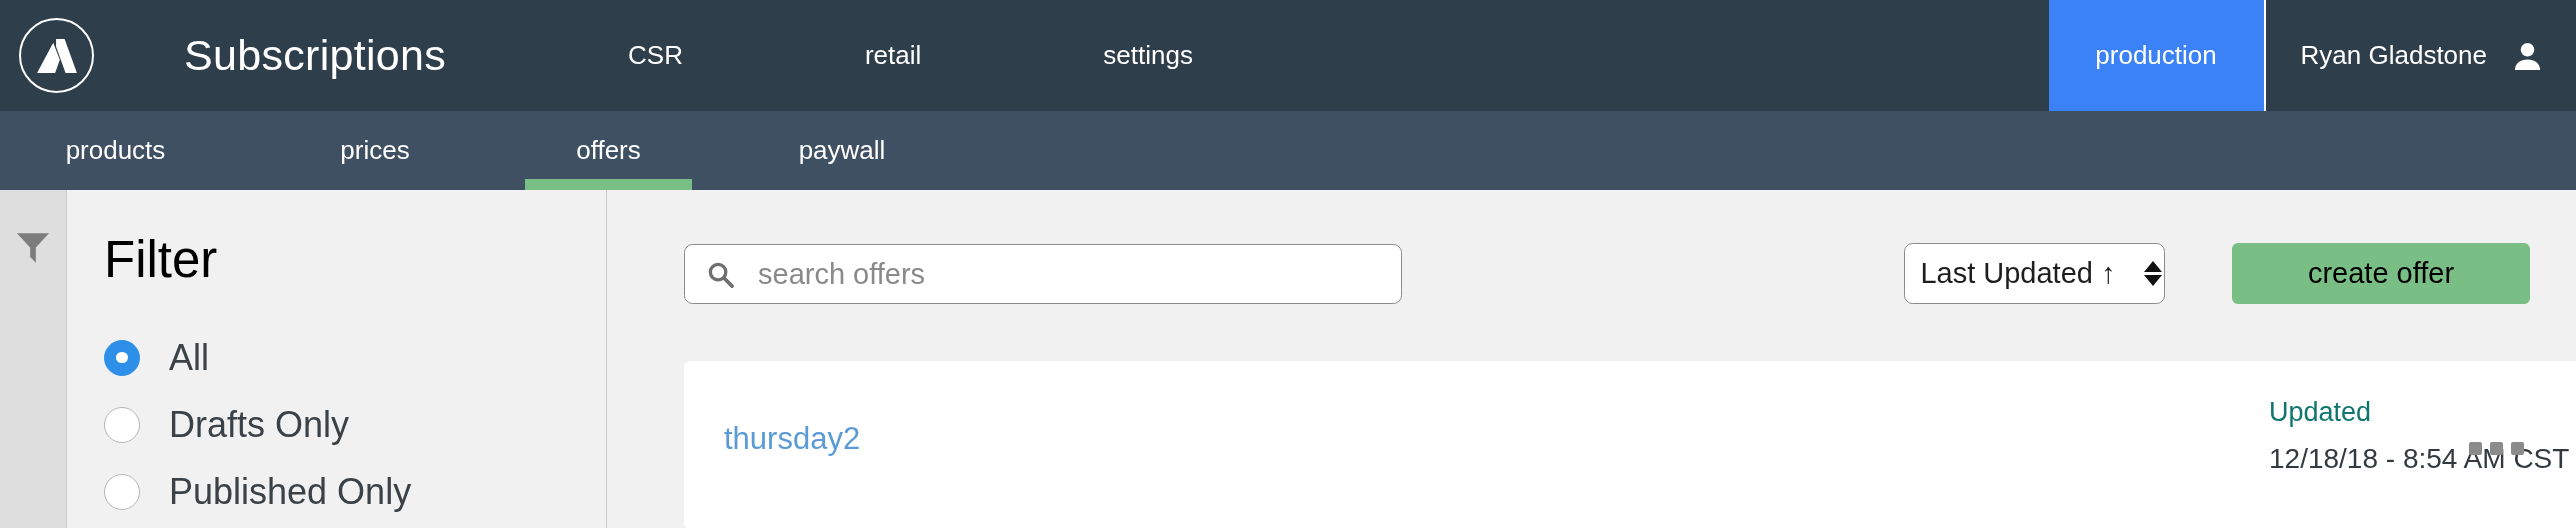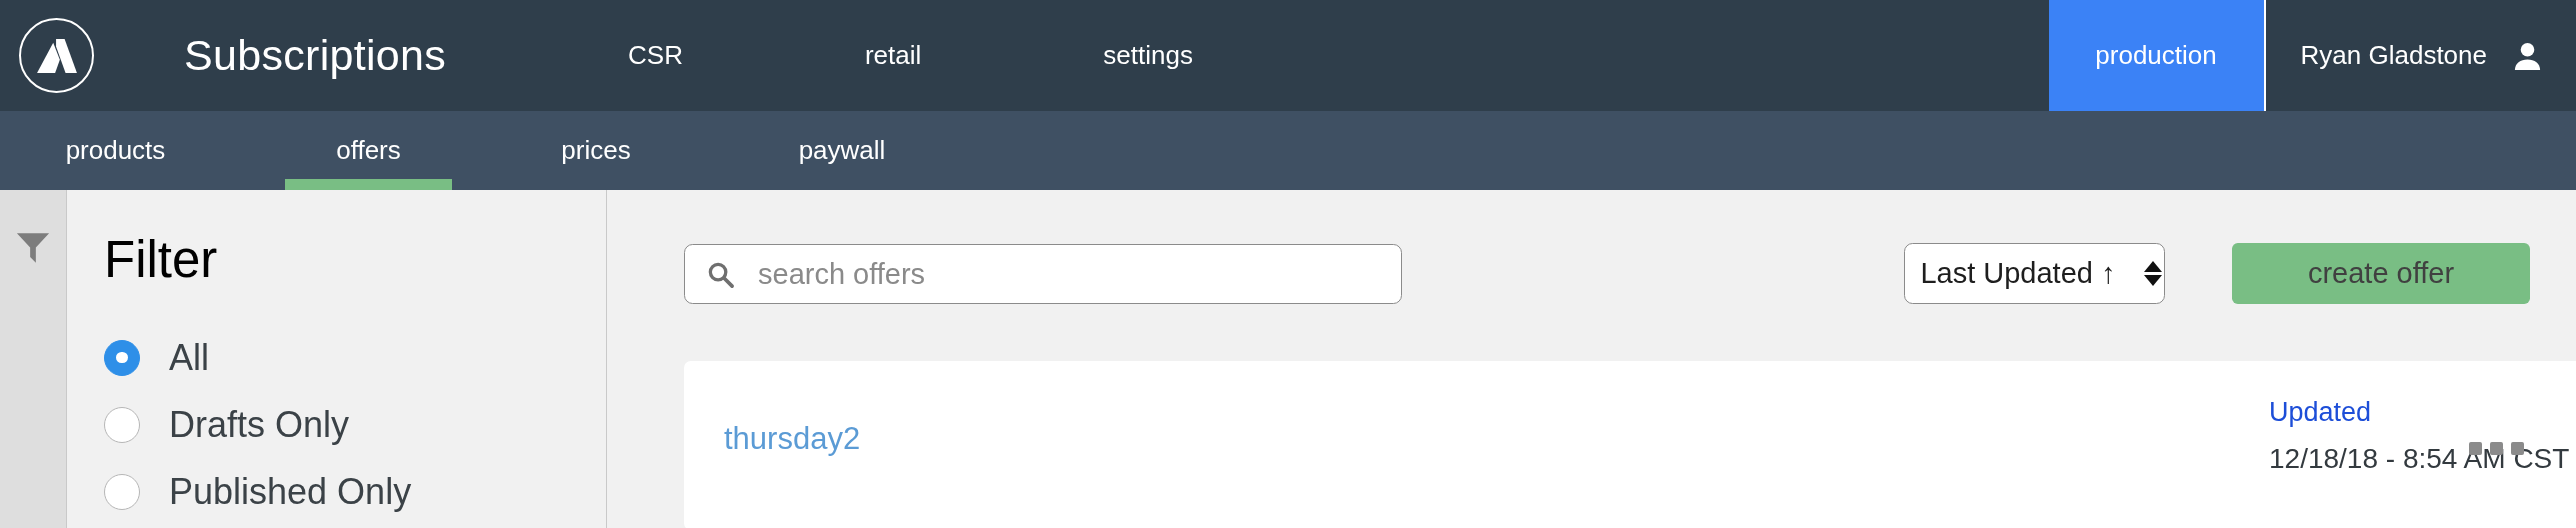--- a/index.html
+++ b/index.html
@@ -287,21 +287,21 @@
 
   .create-btn {
     position: absolute;
     left: 1623px;
     top: 53px;
     width: 298px;
     height: 61px;
     background: #79be84;
     border: 0;
     border-radius: 5.8px;
-    color: #404040;
+    color: #000000;
     font-family: "Liberation Sans", sans-serif;
     font-size: 29px;
     cursor: pointer;
   }
 
   
   .offer-card {
     position: absolute;
     left: 75px;
     top: 171px;
@@ -320,21 +320,21 @@
     text-decoration: none;
     cursor: pointer;
   }
 
   .col {
     position: absolute;
     top: 36px;
   }
   .col.updated { left: 1585px; }
   .col-head {
-    color: #1d4ed8;
+    color: #0f766e;
     font-size: 27px;
     margin-bottom: 15.4px;
     white-space: nowrap;
   }
   .col-value {
     color: #333a3f;
     font-size: 28px;
     white-space: nowrap;
     display: flex;
     align-items: center;
@@ -387,22 +387,22 @@
         <svg width="31" height="31" viewBox="0 0 32 32" aria-hidden="true">
           <circle cx="16" cy="10" r="7" fill="#ffffff"></circle>
           <path d="M3 31c0-7.2 5.8-11 13-11s13 3.8 13 11z" fill="#ffffff"></path>
         </svg>
       </span>
     </div>
   </div>
 
   <div class="subnav">
     <div class="subnav-item products">products</div>
+    <div class="subnav-item prices">prices</div>
     <div class="subnav-item offers active">offers</div>
-    <div class="subnav-item prices">prices</div>
     <div class="subnav-item paywall">paywall</div>
   </div>
 
   <div class="filter-rail">
     <span class="funnel">
       <svg width="36" height="35" viewBox="0 0 38 36" aria-hidden="true">
         <polygon points="2,3 36,3 22,18 22,34 16,28 16,18" fill="#7d7d7d"></polygon>
       </svg>
     </span>
   </div>

